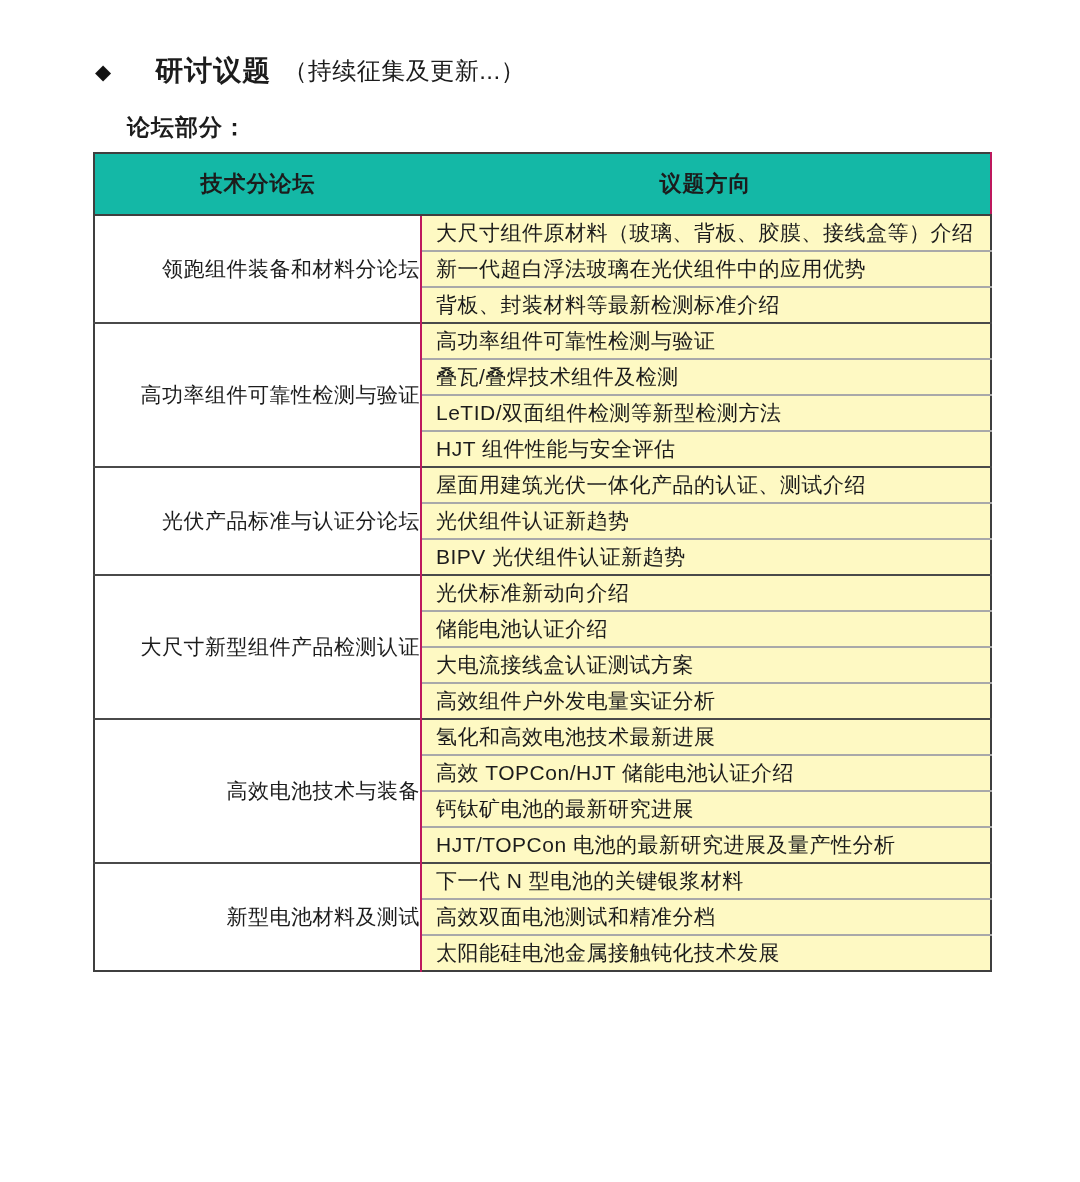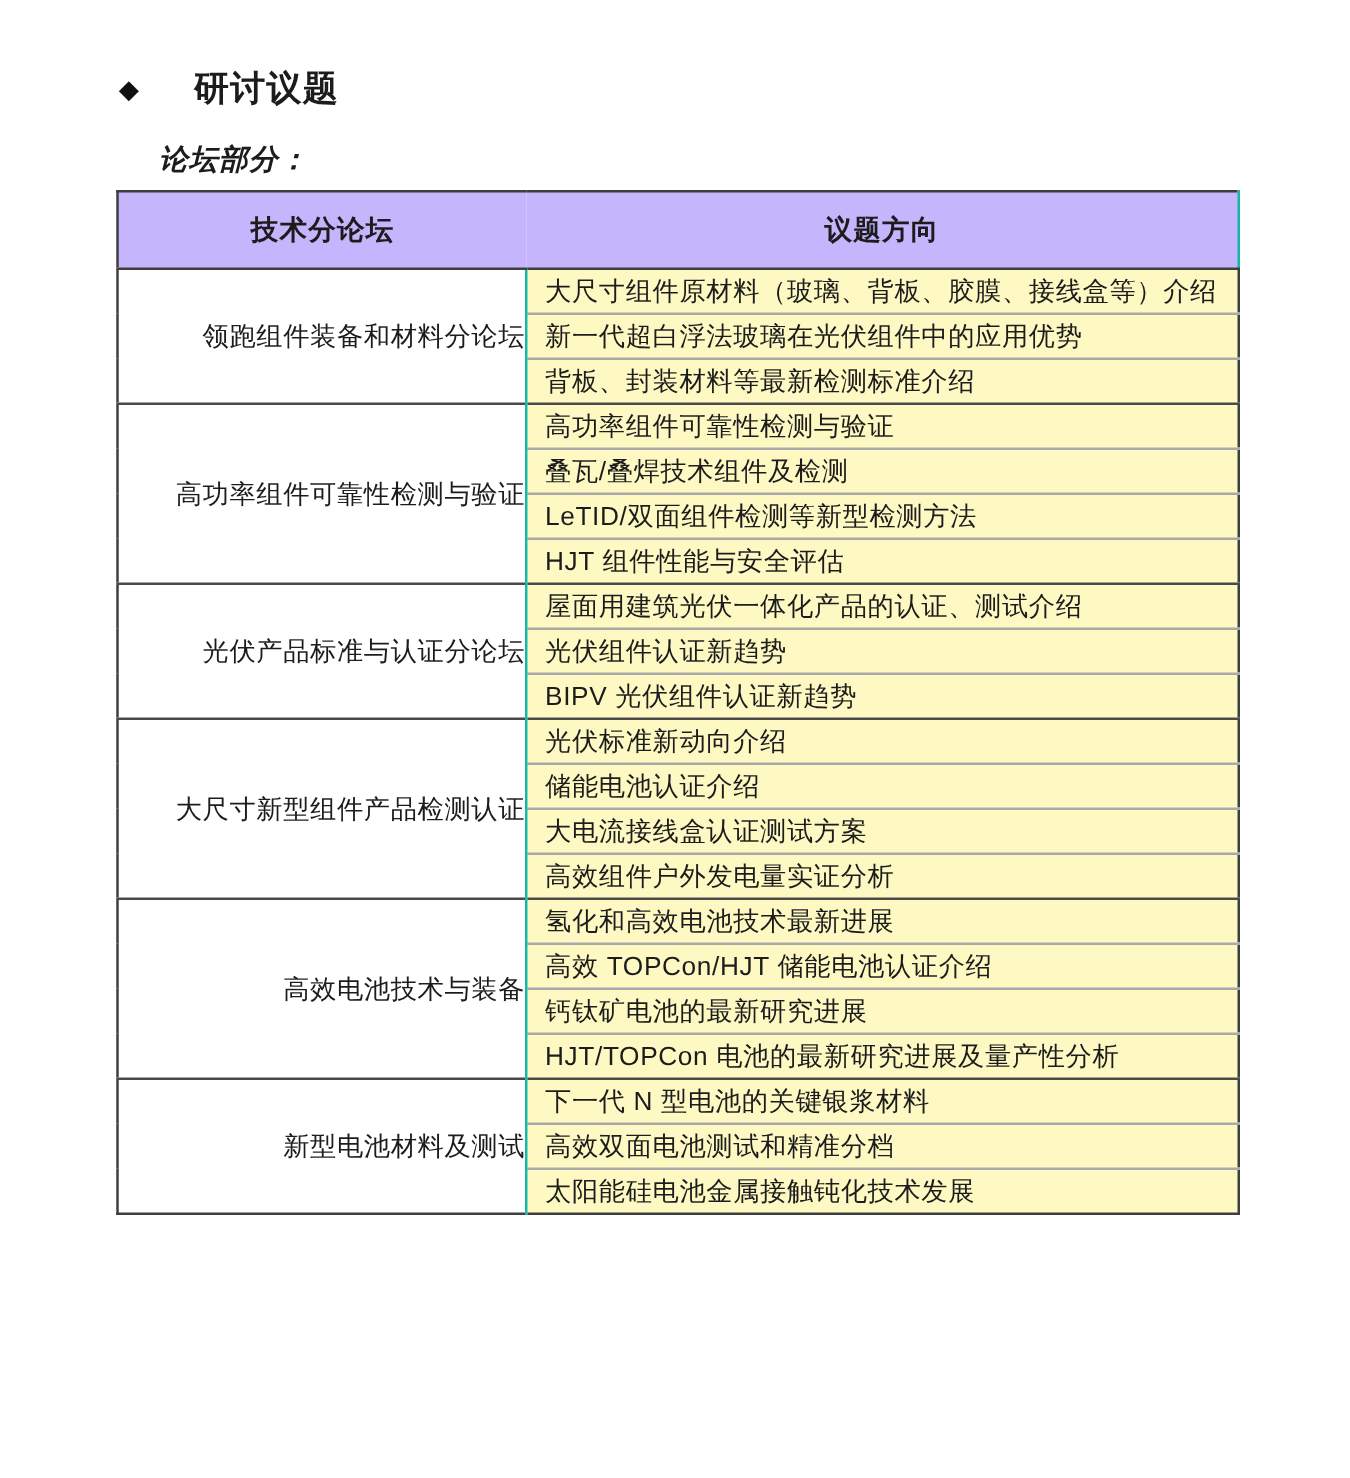--- a/index.html
+++ b/index.html
@@ -38,43 +38,42 @@
     font-size: 24px;
     font-weight: normal;
     letter-spacing: 0.5px;
   }
   .subtitle {
     position: absolute;
     left: 127px; top: 112px;
     font-size: 23px;
     font-weight: bold;
     letter-spacing: 1px;
-    font-style: italic;
   }
   table.forum-table {
     position: absolute;
     left: 93px; top: 152px;
     width: 897px;
     border-collapse: collapse;
     table-layout: fixed;
     border: 2px solid #3f3f3f;
   }
   col.col-forum { width: 327px; }
   col.col-topic { width: 570px; }
   thead th {
     height: 62px;
-    background: #c4b5fd;
+    background: #14b8a6;
     font-size: 22px;
     font-weight: bold;
     text-align: center;
     vertical-align: middle;
     letter-spacing: 1px;
     border-bottom: 2px solid #3f3f3f;
   }
-  thead th + th, tbody td.forum { border-right: 2px solid #14b8a6; }
+  thead th + th, tbody td.forum { border-right: 2px solid #be185d; }
   td.forum {
     text-align: right;
     vertical-align: middle;
     font-size: 21px;
     letter-spacing: 0.5px;
     background: #ffffff;
   }
   td.topic {
     height: 36px;
     font-size: 21px;
@@ -90,20 +89,21 @@
   tr.section-start td { border-top: 2px solid #4a4a4a; }
 </style>
 </head>
 <body>
 
 <div class="page">
 
   <div class="title-row">
     <span class="diamond">◆</span>
     <span class="title-main">研讨议题</span>
+    <span class="title-suffix">（持续征集及更新...）</span>
   </div>
 
   <div class="subtitle">论坛部分：</div>
 
   <table class="forum-table">
     <colgroup>
       <col class="col-forum">
       <col class="col-topic">
     </colgroup>
     <thead>

